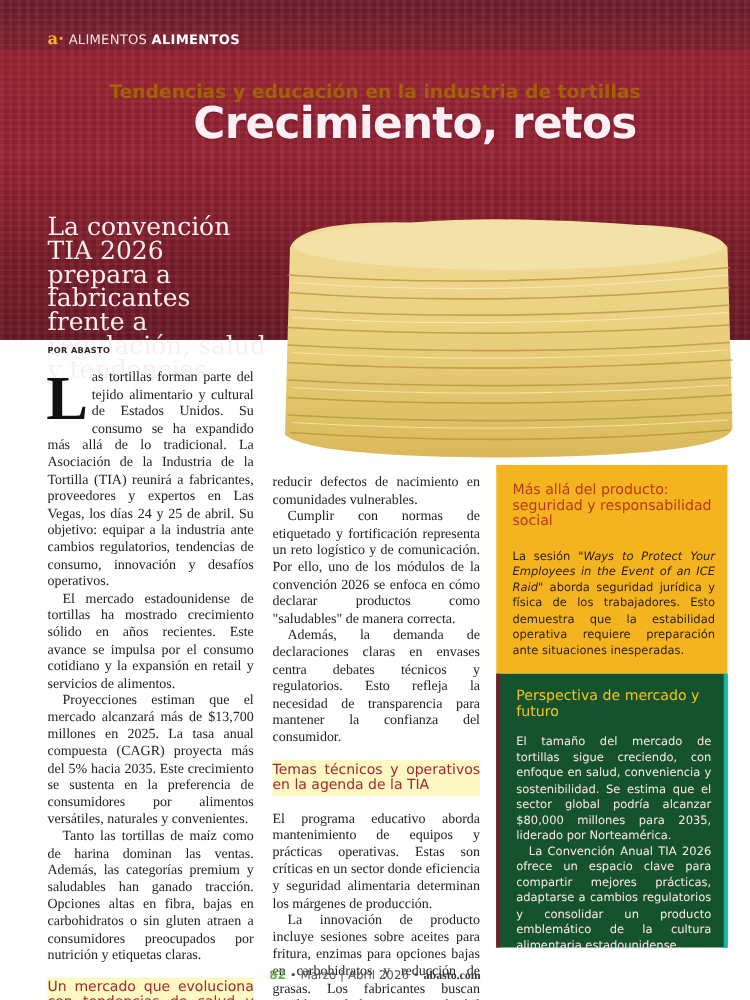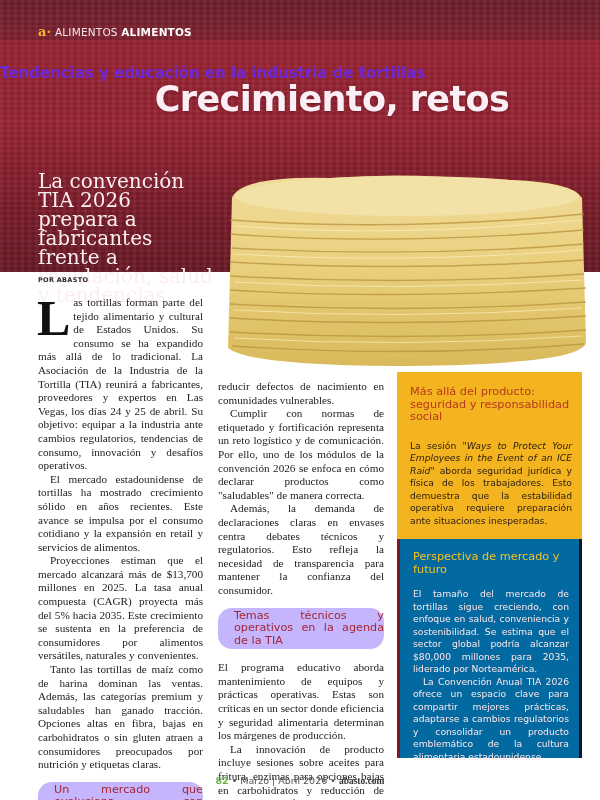--- a/index.html
+++ b/index.html
@@ -19,22 +19,22 @@
   }
 
   .kicker {
     position: absolute; left: 38px; top: 24px;
     font-family: "DejaVu Sans", sans-serif; font-size: 10.5px; color: #f3e6e8; letter-spacing: 0.2px;
   }
   .kicker .logo { color: #f7b32b; font-family: "DejaVu Serif", serif; font-weight: bold; font-size: 13px; }
   .kicker .strong { font-weight: bold; color: #ffffff; }
 
   .subtitle {
-    position: absolute; left: 0; width: 600px; top: 64px; text-align: left;
-    font-family: "DejaVu Sans", sans-serif; font-weight: bold; font-size: 15px; color: #6d28d9;
+    position: absolute; left: 0; width: 600px; top: 64px; text-align: center;
+    font-family: "DejaVu Sans", sans-serif; font-weight: bold; font-size: 15px; color: #a16207;
   }
   .title {
     position: absolute; left: 16px; width: 600px; top: 80px; text-align: center;
     font-family: "DejaVu Sans", sans-serif; font-weight: bold; font-size: 35px; line-height: 39px;
     color: #fbeef4; letter-spacing: -0.6px;
     text-shadow: 0 1px 2px rgba(80,10,20,0.5);
     padding-left: 32px;
   }
 
   .deck {
@@ -61,30 +61,30 @@
   .col1 { position: absolute; left: 38px; top: 296px; width: 165px; }
   .col2 { position: absolute; left: 218px; top: 380px; width: 166px; }
 
   .dropcap {
     float: left; font-family: "Liberation Serif", serif; font-weight: bold; font-size: 50px; line-height: 40px;
     margin: 2px 3px 0 -1px; color: #111;
   }
 
   .subhead {
     font-family: "DejaVu Sans", sans-serif; font-size: 11.2px; line-height: 12.6px; color: #a52633;
-    background: #c4b5fd; padding: 2px 0 2px 16px; margin: 10px 0 12px 0; font-weight: normal; border-radius: 14px;
+    background: #fef9c3; padding: 2px 0 2px 0; margin: 10px 0 12px 0; font-weight: normal;
   }
 
   .sidebar { position: absolute; left: 397px; top: 372px; width: 185px; }
   .box-yellow {
     background: #f4b41f; padding: 14px 10px 12px 13px; height: 167px;
   }
   .box-red {
-    background: #0369a1; padding: 12px 10px 10px 13px; height: 219px;
-    border-left: 3px solid #7a1a25; border-right: 3px solid #0f172a;
+    background: #14532d; padding: 12px 10px 10px 13px; height: 219px;
+    border-left: 3px solid #7a1a25; border-right: 3px solid #14b8a6;
   }
   .box-title-y { font-family: "DejaVu Sans", sans-serif; font-size: 11.3px; line-height: 12.6px; color: #b8381f; margin-bottom: 16px; }
   .box-title-r { font-family: "DejaVu Sans", sans-serif; font-size: 11.3px; line-height: 12.6px; color: #f8c21d; margin-bottom: 12px; }
   .box-body {
     font-family: "DejaVu Sans", sans-serif; font-size: 9.2px; line-height: 12.5px; text-align: justify;
   }
   .box-yellow .box-body { color: #2a1d10; }
   .box-red .box-body { color: #fde7e9; }
   .box-red .box-body p + p { text-indent: 10px; }
 

